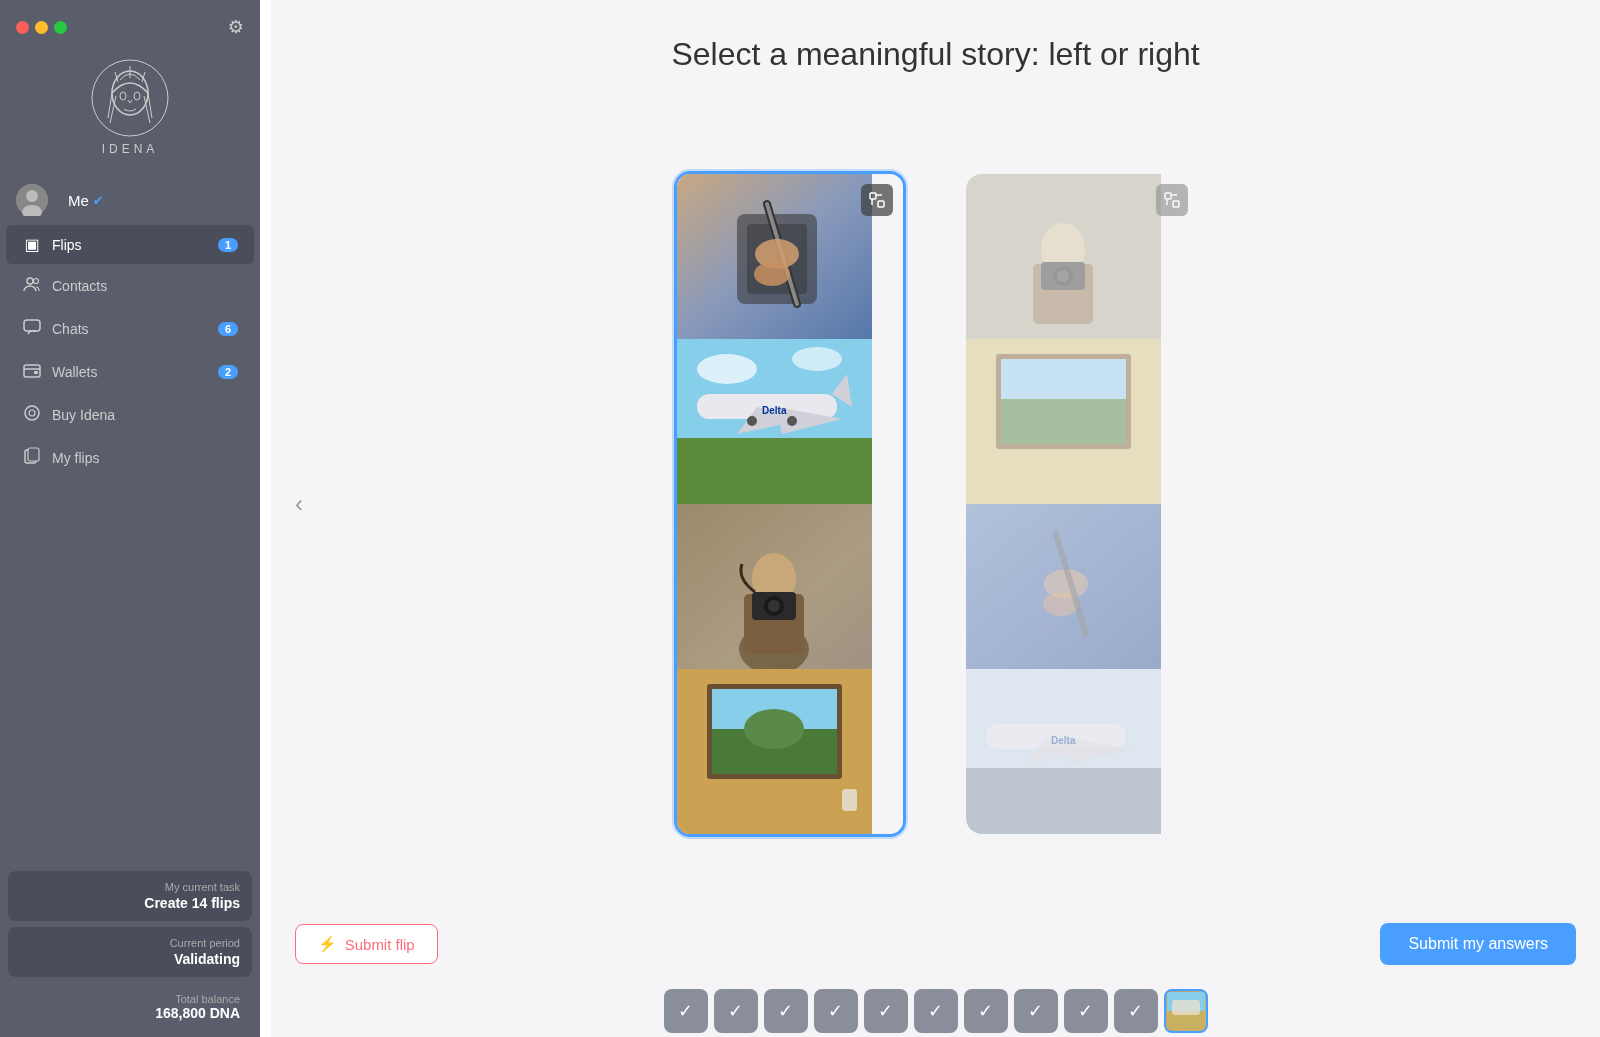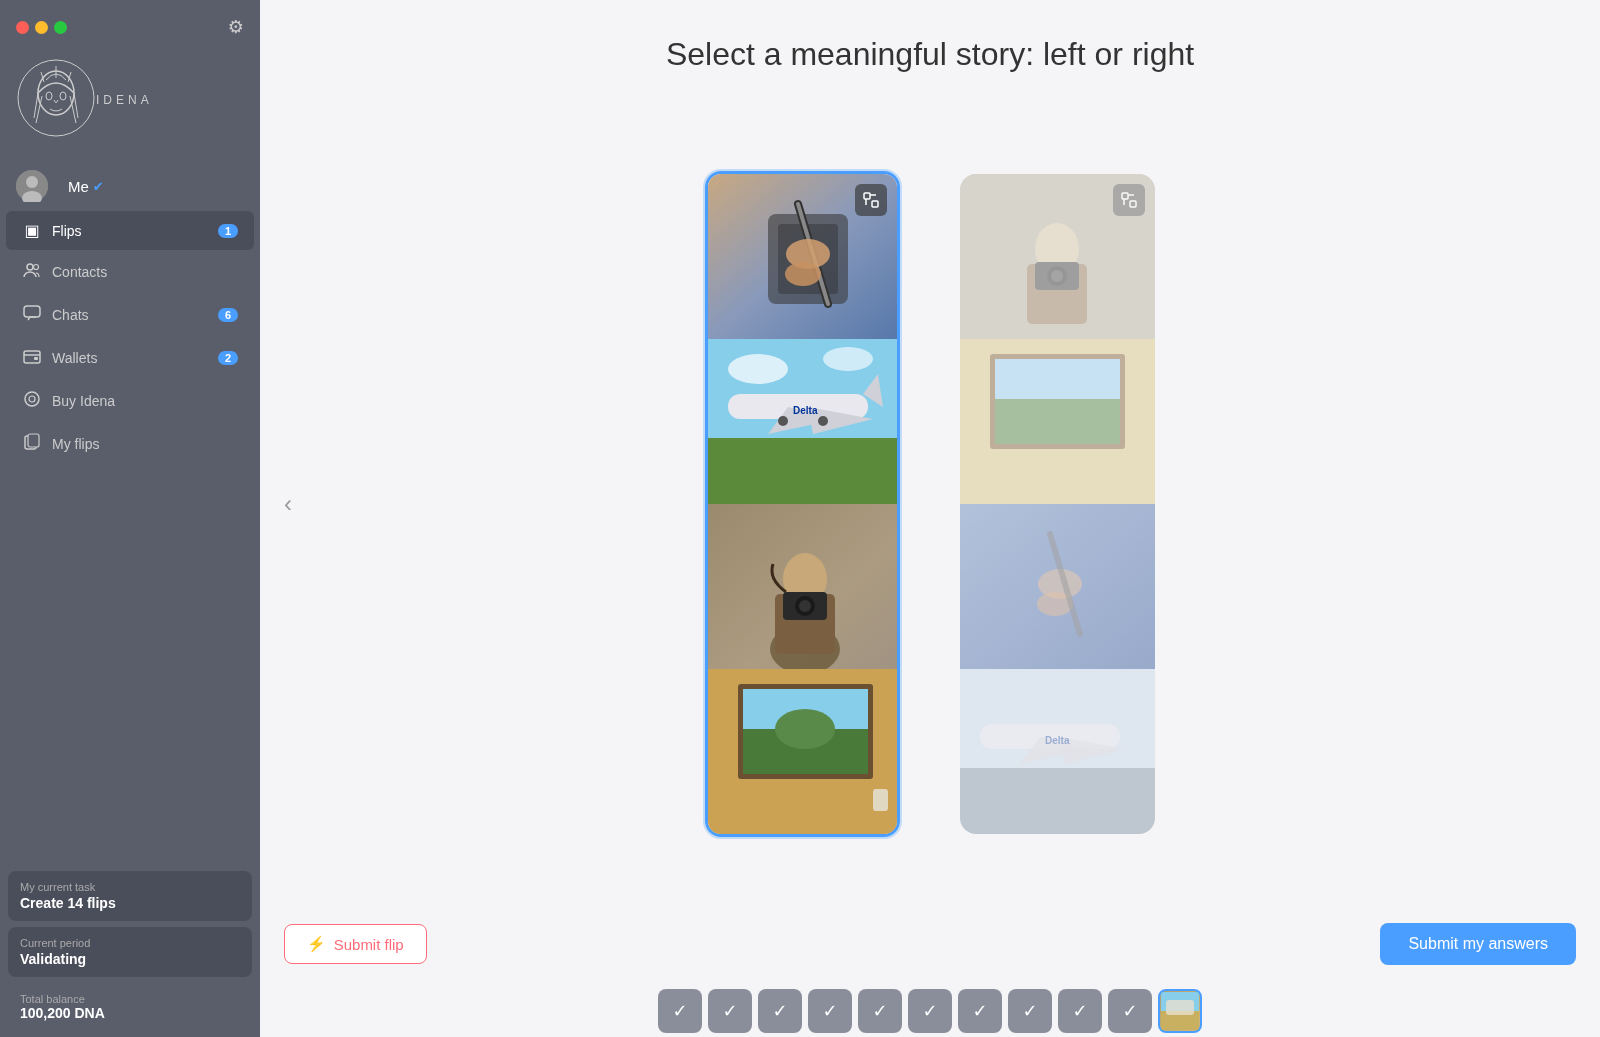--- a/index.html
+++ b/index.html
@@ -33,20 +33,21 @@
       margin-left: auto;
       background: none;
       border: none;
       cursor: pointer;
       color: #ccc;
       font-size: 18px;
     }
 
     .logo-area {
       display: flex;
+      flex-direction: column;
       align-items: center;
       padding: 12px 16px 20px;
     }
 
     .logo-svg {
       width: 80px;
       height: 80px;
       margin-bottom: 4px;
     }
 
@@ -104,20 +105,21 @@
       color: #fff;
       font-size: 11px;
       border-radius: 10px;
       padding: 1px 7px;
       font-weight: 600;
     }
 
     .sidebar-bottom {
       margin-top: auto;
       padding: 8px;
+      text-align: right;
     }
 
     .info-card {
       background: #4a4e5a;
       border-radius: 8px;
       padding: 10px 12px;
       margin-bottom: 6px;
     }
 
     .info-card-label {
@@ -148,20 +150,21 @@
     }
 
     
     .main {
       flex: 1;
       display: flex;
       flex-direction: column;
       background: #f5f5f7;
       position: relative;
       overflow: hidden;
+      margin-left: 11px;
     }
 
     .main-title {
       text-align: center;
       font-size: 32px;
       font-weight: 400;
       color: #333;
       padding: 36px 0 24px;
     }
 
@@ -181,21 +184,21 @@
       top: 50%;
       transform: translateY(-50%);
       background: none;
       border: none;
       font-size: 24px;
       color: #999;
       cursor: pointer;
     }
 
     .flip-card {
-      width: 195px;
+      width: 232px;
       border-radius: 16px;
       overflow: hidden;
       position: relative;
       cursor: pointer;
     }
 
     .flip-card.selected {
       border: 3px solid #4a9eff;
       box-shadow: 0 0 0 2px rgba(74,158,255,0.3);
     }
@@ -409,21 +412,21 @@
     <div class="info-card">
       <div class="info-card-label">My current task</div>
       <div class="info-card-value">Create 14 flips</div>
     </div>
     <div class="info-card">
       <div class="info-card-label">Current period</div>
       <div class="info-card-value">Validating</div>
     </div>
     <div class="total-balance-area">
       <div class="total-balance-label">Total balance</div>
-      <div class="total-balance-value">100,200 DNA</div>
+      <div class="total-balance-value">168,800 DNA</div>
     </div>
   </div>
 </div>
 
 <div class="main">
   <h1 class="main-title">Select a meaningful story: left or right</h1>
 
   <div class="flip-area">
     <button class="nav-arrow">‹</button>
 

